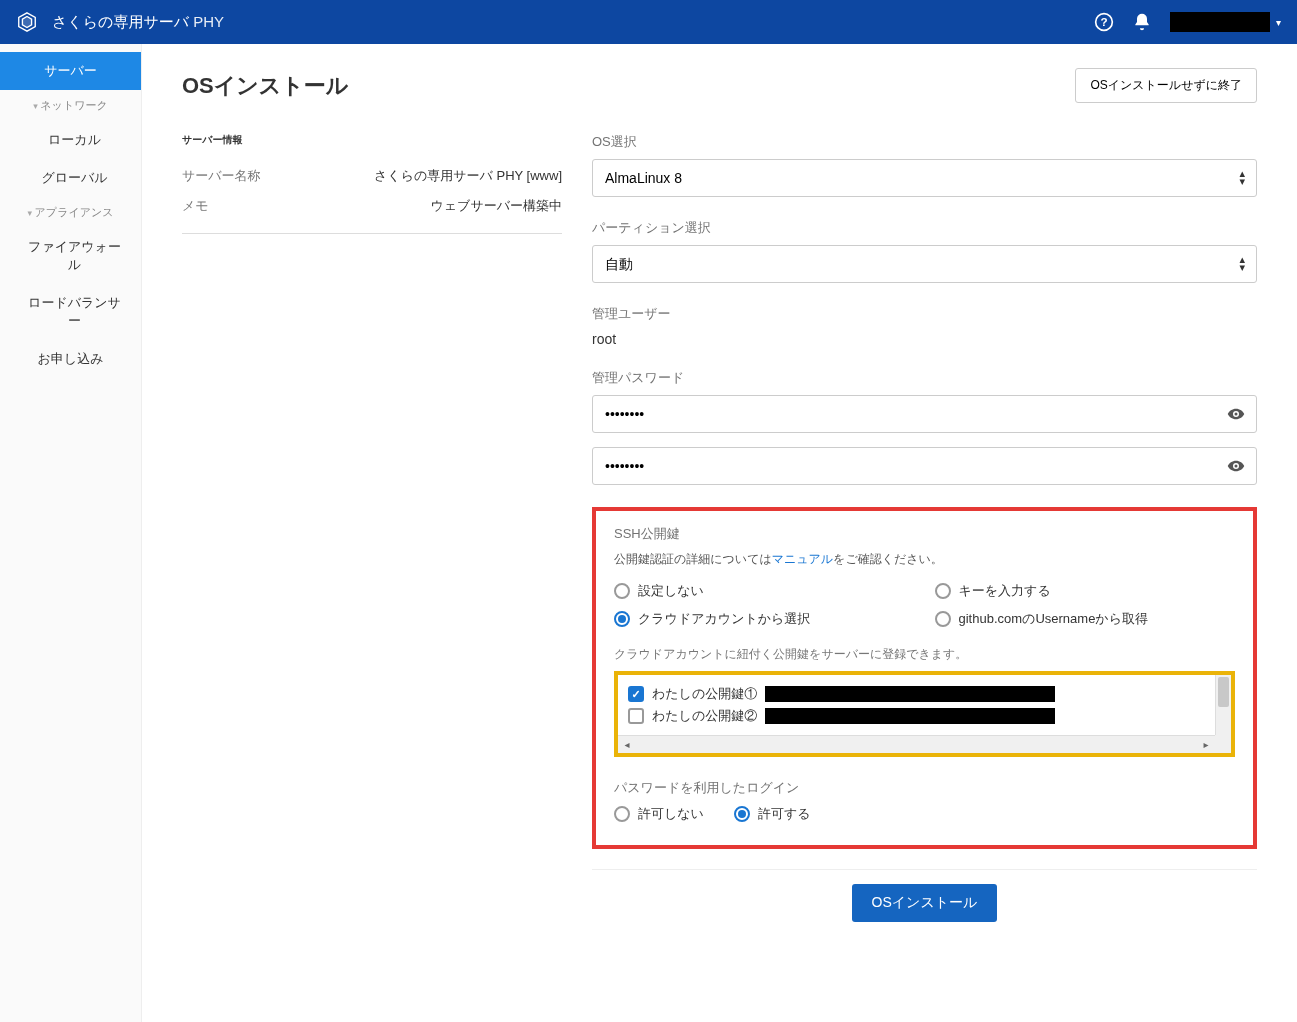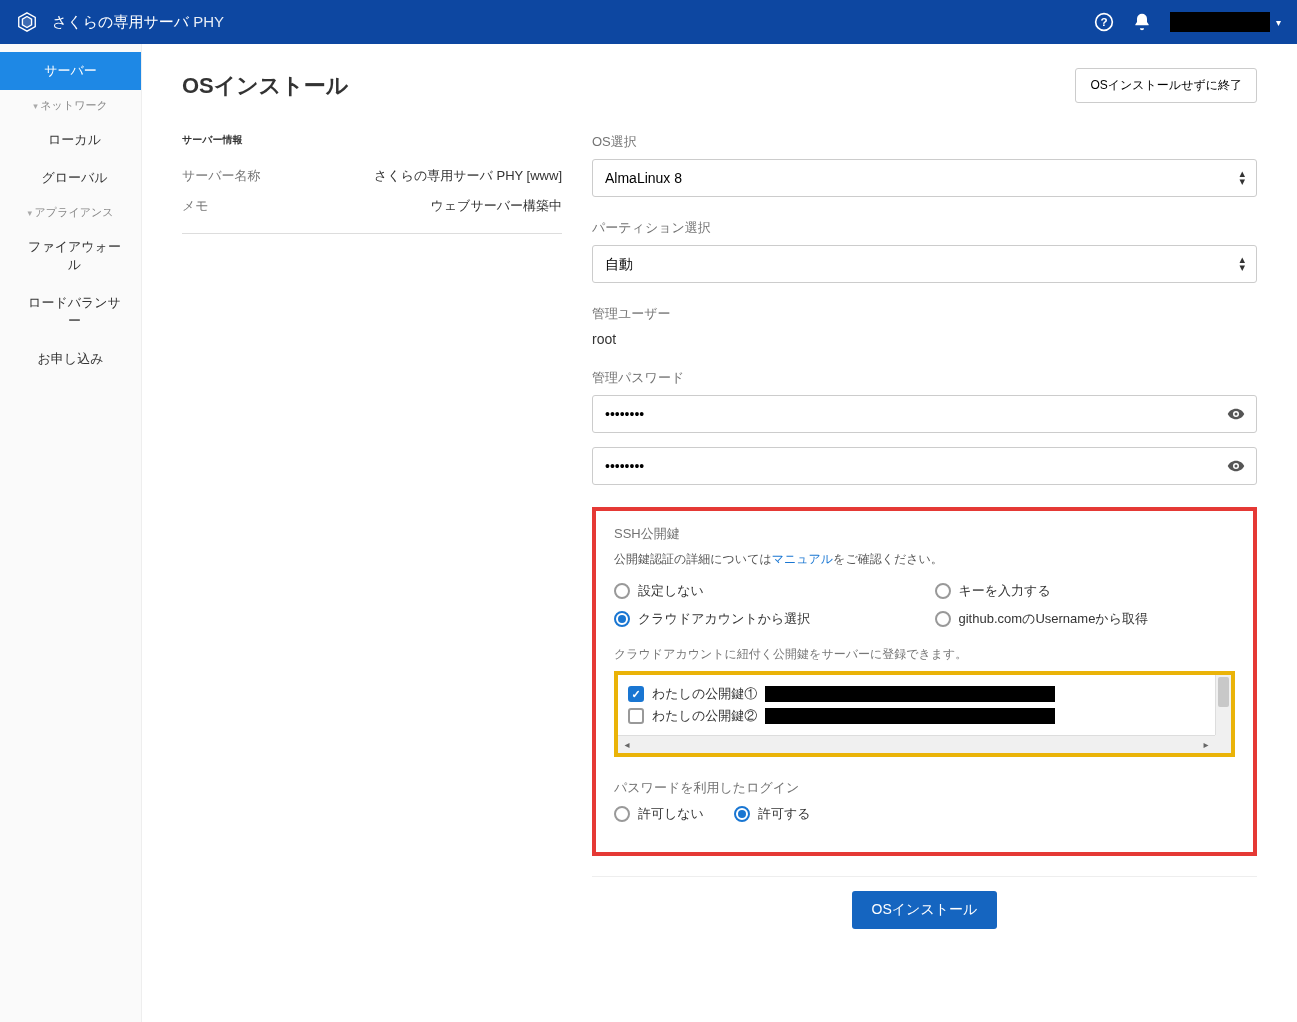--- a/index.html
+++ b/index.html
@@ -219,21 +219,21 @@
                   </div>
                 <div class="scrollbar-h">
                     <span class="arrow left">◂</span>
                     <span class="arrow right">▸</span>
                   </div>
                 <div class="scrollbar-corner"></div>
               </div>
             </div>
           </div>
 
-          <div class="form-group" style="margin-bottom:11px;">
+          <div class="form-group" style="margin-bottom:4px;">
             <label class="field-label">パスワードを利用したログイン</label>
             <div class="radio-row">
               <label class="radio-item">
                   <span class="radio"></span>
                   <span>許可しない</span>
                 </label>
               <label class="radio-item">
                   <span class="radio checked"></span>
                   <span>許可する</span>
                 </label>

